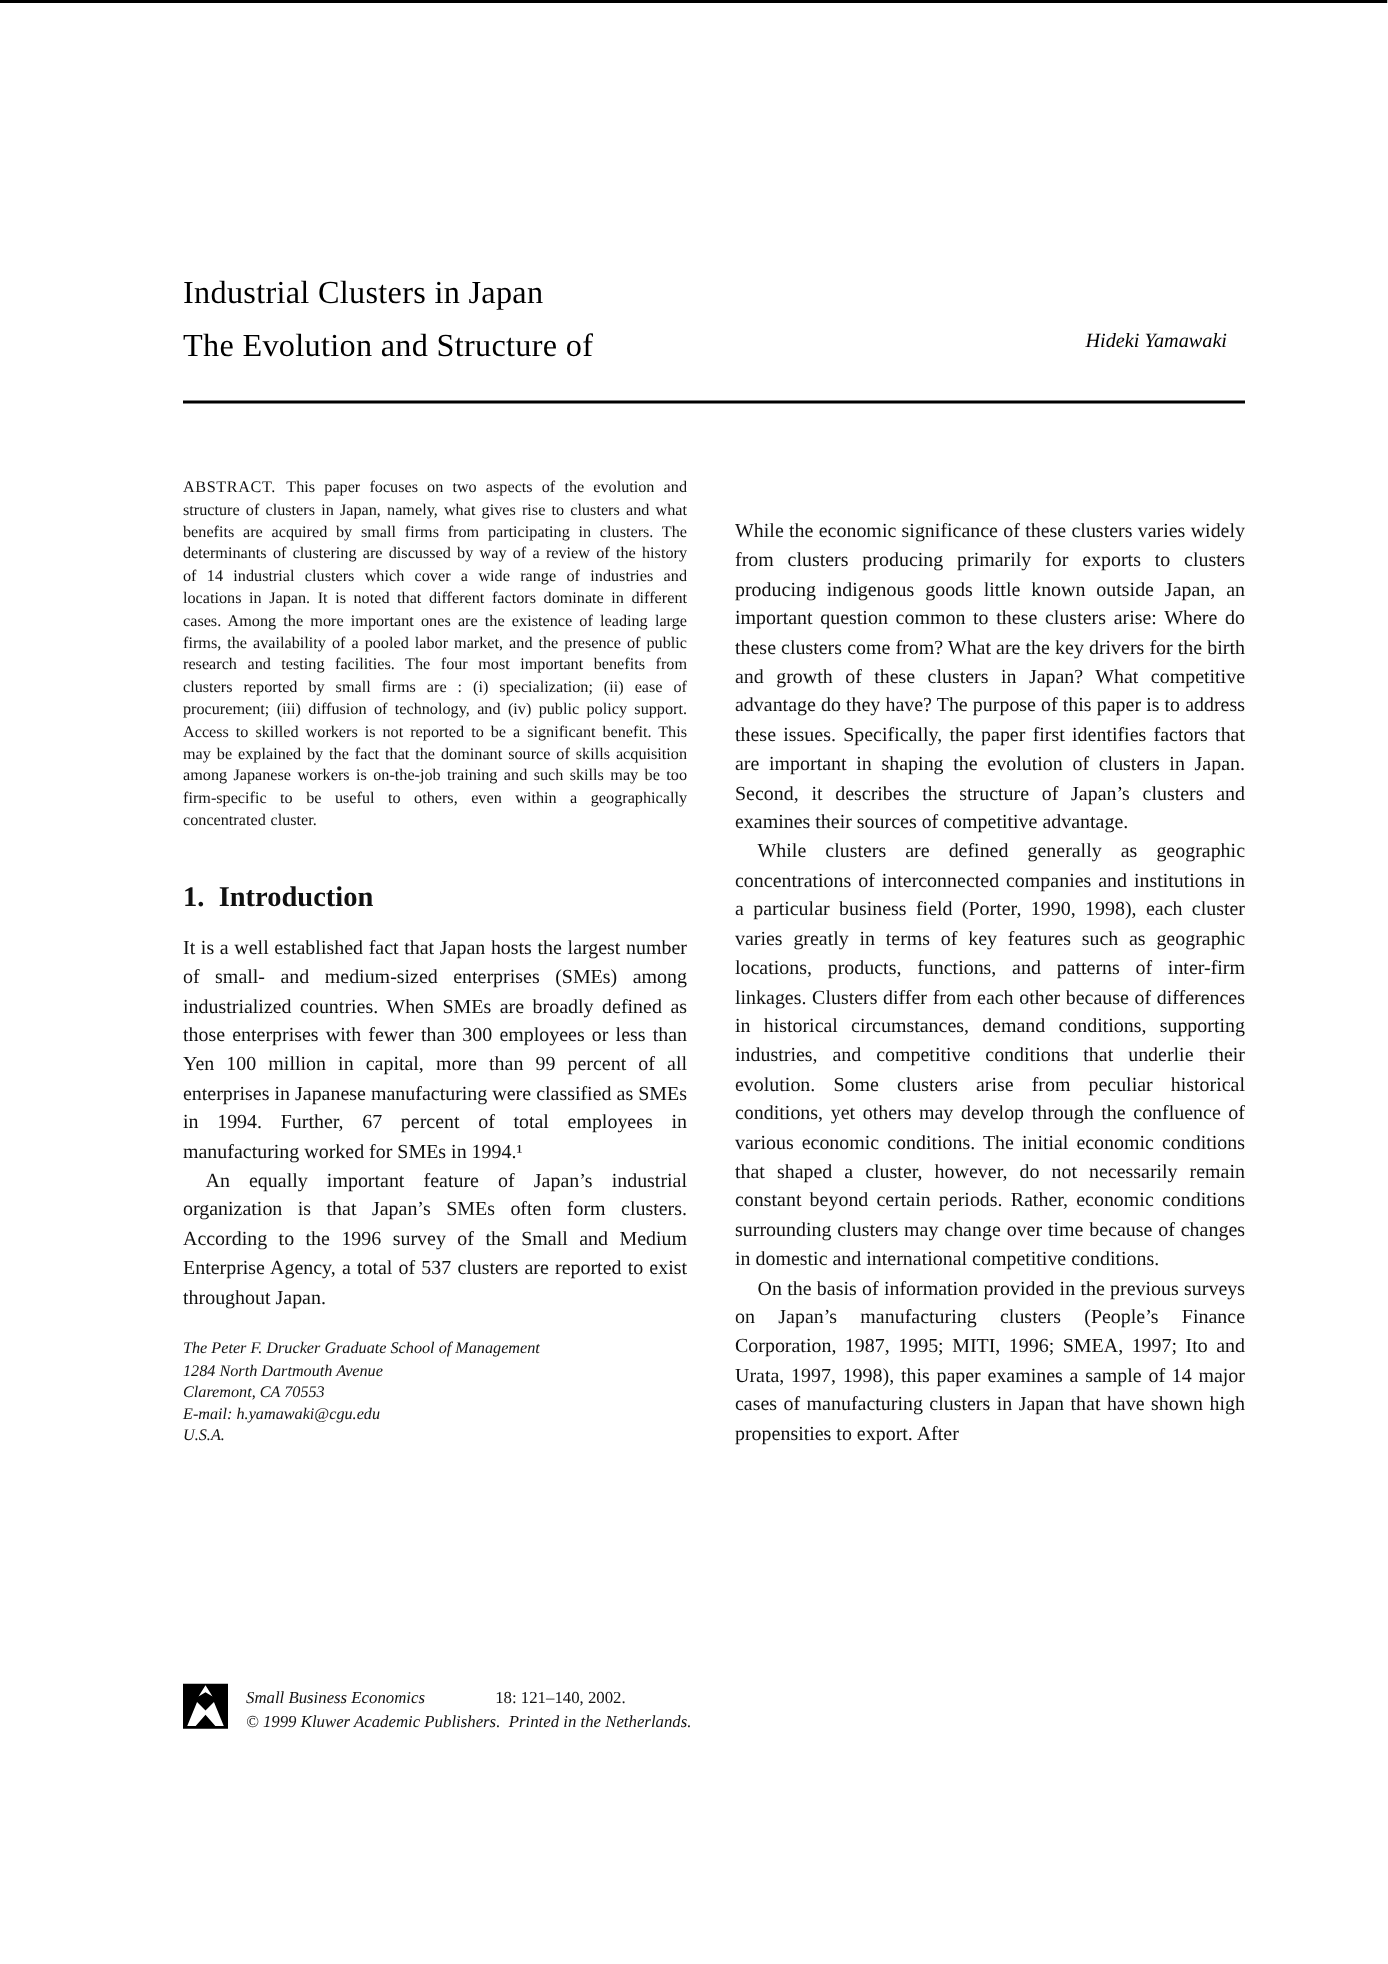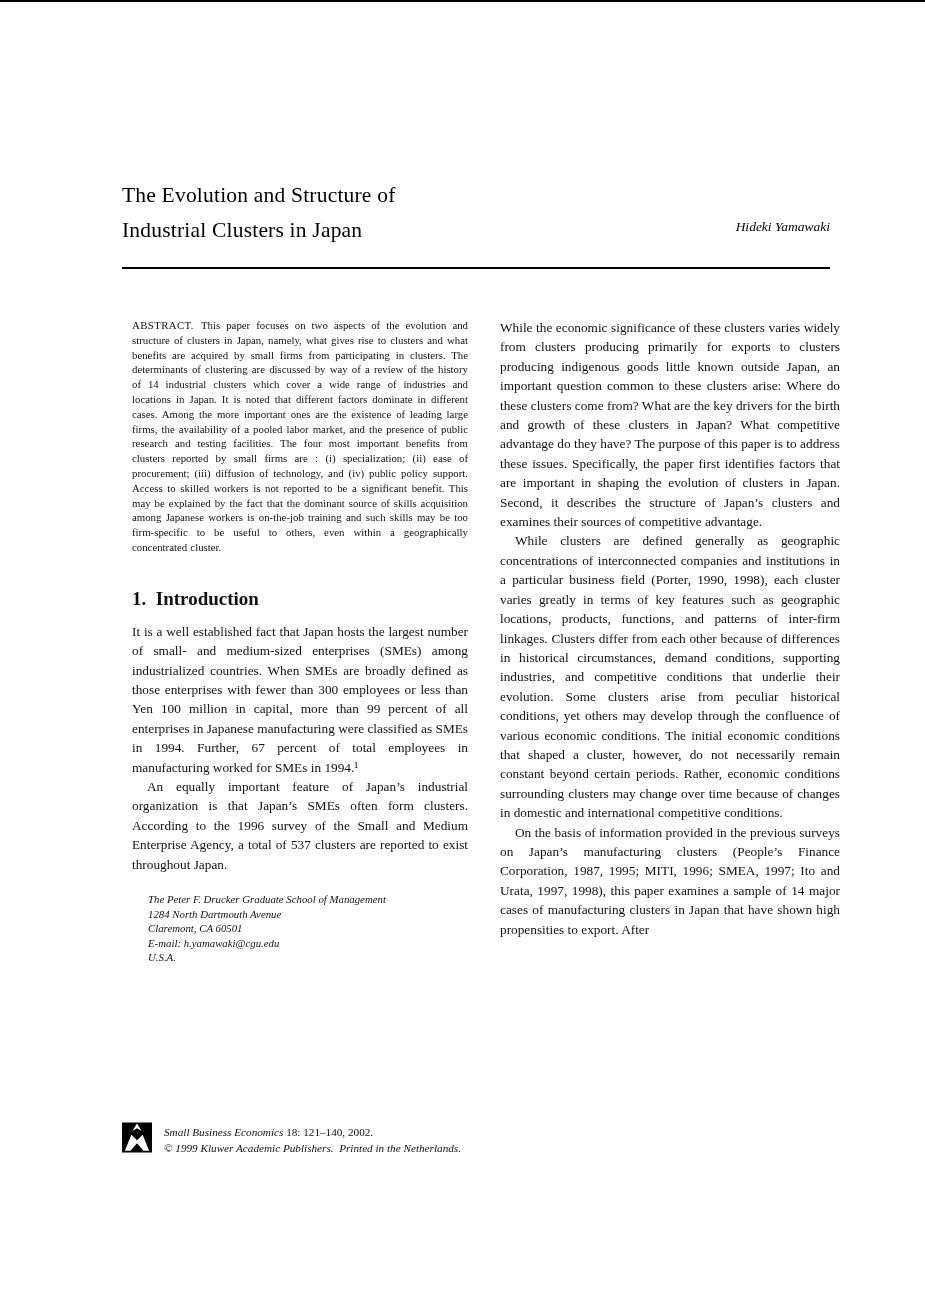--- a/index.html
+++ b/index.html
@@ -30,41 +30,42 @@
     width: 708px;
   }
   .title-line {
     font-size: 21.5px;
     line-height: 35px;
     letter-spacing: 0.2px;
     color: #000;
   }
   .author {
     position: absolute;
-    right: 0;
+    right: 12px;
     top: 41px;
     font-size: 13.5px;
     font-style: italic;
     color: #000;
   }
   .rule {
     position: absolute;
     left: 122px;
     top: 267px;
     width: 708px;
     height: 1.5px;
     background: #000;
   }
   .columns {
     position: absolute;
-    left: 132px;
+    left: 122px;
     top: 318px;
     width: 708px;
     display: flex;
     gap: 32px;
+    align-items: flex-end;
   }
   .col-left  { width: 336px; }
   .col-right { width: 340px; }
 
   .abstract {
     font-size: 10.8px;
     line-height: 14.8px;
     text-align: justify;
     word-spacing: 0.5px;
   }
@@ -86,75 +87,75 @@
   }
   .first-par { margin-top: 12px; }
   .indent { text-indent: 15px; }
 
   .affiliation {
     margin-top: 18px;
     font-size: 10.8px;
     line-height: 14.6px;
     font-style: italic;
   }
-  .affiliation div { white-space: nowrap; margin-left: 16px; }
+  .affiliation div { white-space: nowrap; }
 
   .footer {
     position: absolute;
     left: 122px;
     top: 1122px;
     display: flex;
     align-items: flex-start;
   }
   .logo {
     width: 30px;
     height: 31px;
     margin-right: 12px;
     display: block;
   }
   .footer-text {
     padding-top: 3px;
     font-size: 11.2px;
     line-height: 15.5px;
   }
   .journal-name { font-style: italic; }
-  .journal-vol  { font-weight: normal; }
+  .journal-vol  { font-weight: normal; margin-left: 44px; }
   .copyright    { font-style: italic; white-space: pre-wrap; }
 </style>
 </head>
 <body>
 
 <div class="page">
 
   <div class="page-edge"></div>
 
   <div class="title-block">
+    <div class="title-line">Industrial Clusters in Japan</div>
     <div class="title-line">The Evolution and Structure of</div>
-    <div class="title-line">Industrial Clusters in Japan</div>
     <div class="author">Hideki Yamawaki</div>
   </div>
 
   <div class="rule"></div>
 
   <div class="columns">
 
     <div class="col-left">
       <div class="abstract">
         <span class="abstract-label">ABSTRACT.</span><span>This paper focuses on two aspects of the evolution and structure of clusters in Japan, namely, what gives rise to clusters and what benefits are acquired by small firms from participating in clusters. The determinants of clustering are discussed by way of a review of the history of 14 industrial clusters which cover a wide range of industries and locations in Japan. It is noted that different factors dominate in different cases. Among the more important ones are the existence of leading large firms, the availability of a pooled labor market, and the presence of public research and testing facilities. The four most important benefits from clusters reported by small firms are : (i) specialization; (ii) ease of procurement; (iii) diffusion of technology, and (iv) public policy support. Access to skilled workers is not reported to be a significant benefit. This may be explained by the fact that the dominant source of skills acquisition among Japanese workers is on-the-job training and such skills may be too firm-specific to be useful to others, even within a geographically concentrated cluster.</span>
       </div>
 
       <div class="section-heading">1.  Introduction</div>
 
       <p class="body-par first-par">It is a well established fact that Japan hosts the largest number of small- and medium-sized enterprises (SMEs) among industrialized countries. When SMEs are broadly defined as those enterprises with fewer than 300 employees or less than Yen 100 million in capital, more than 99 percent of all enterprises in Japanese manufacturing were classified as SMEs in 1994. Further, 67 percent of total employees in manufacturing worked for SMEs in 1994.¹</p>
       <p class="body-par indent">An equally important feature of Japan’s industrial organization is that Japan’s SMEs often form clusters. According to the 1996 survey of the Small and Medium Enterprise Agency, a total of 537 clusters are reported to exist throughout Japan.</p>
 
       <div class="affiliation">
         <div>The Peter F. Drucker Graduate School of Management</div>
         <div>1284 North Dartmouth Avenue</div>
-        <div>Claremont, CA 60501</div>
+        <div>Claremont, CA 70553</div>
         <div>E-mail: h.yamawaki@cgu.edu</div>
         <div>U.S.A.</div>
       </div>
     </div>
 
     <div class="col-right">
       <p class="body-par" style="margin-top:0;">While the economic significance of these clusters varies widely from clusters producing primarily for exports to clusters producing indigenous goods little known outside Japan, an important question common to these clusters arise: Where do these clusters come from? What are the key drivers for the birth and growth of these clusters in Japan? What competitive advantage do they have? The purpose of this paper is to address these issues. Specifically, the paper first identifies factors that are important in shaping the evolution of clusters in Japan. Second, it describes the structure of Japan’s clusters and examines their sources of competitive advantage.</p>
       <p class="body-par indent">While clusters are defined generally as geographic concentrations of interconnected companies and institutions in a particular business field (Porter, 1990, 1998), each cluster varies greatly in terms of key features such as geographic locations, products, functions, and patterns of inter-firm linkages. Clusters differ from each other because of differences in historical circumstances, demand conditions, supporting industries, and competitive conditions that underlie their evolution. Some clusters arise from peculiar historical conditions, yet others may develop through the confluence of various economic conditions. The initial economic conditions that shaped a cluster, however, do not necessarily remain constant beyond certain periods. Rather, economic conditions surrounding clusters may change over time because of changes in domestic and international competitive conditions.</p>
       <p class="body-par indent">On the basis of information provided in the previous surveys on Japan’s manufacturing clusters (People’s Finance Corporation, 1987, 1995; MITI, 1996; SMEA, 1997; Ito and Urata, 1997, 1998), this paper examines a sample of 14 major cases of manufacturing clusters in Japan that have shown high propensities to export. After</p>
     </div>

